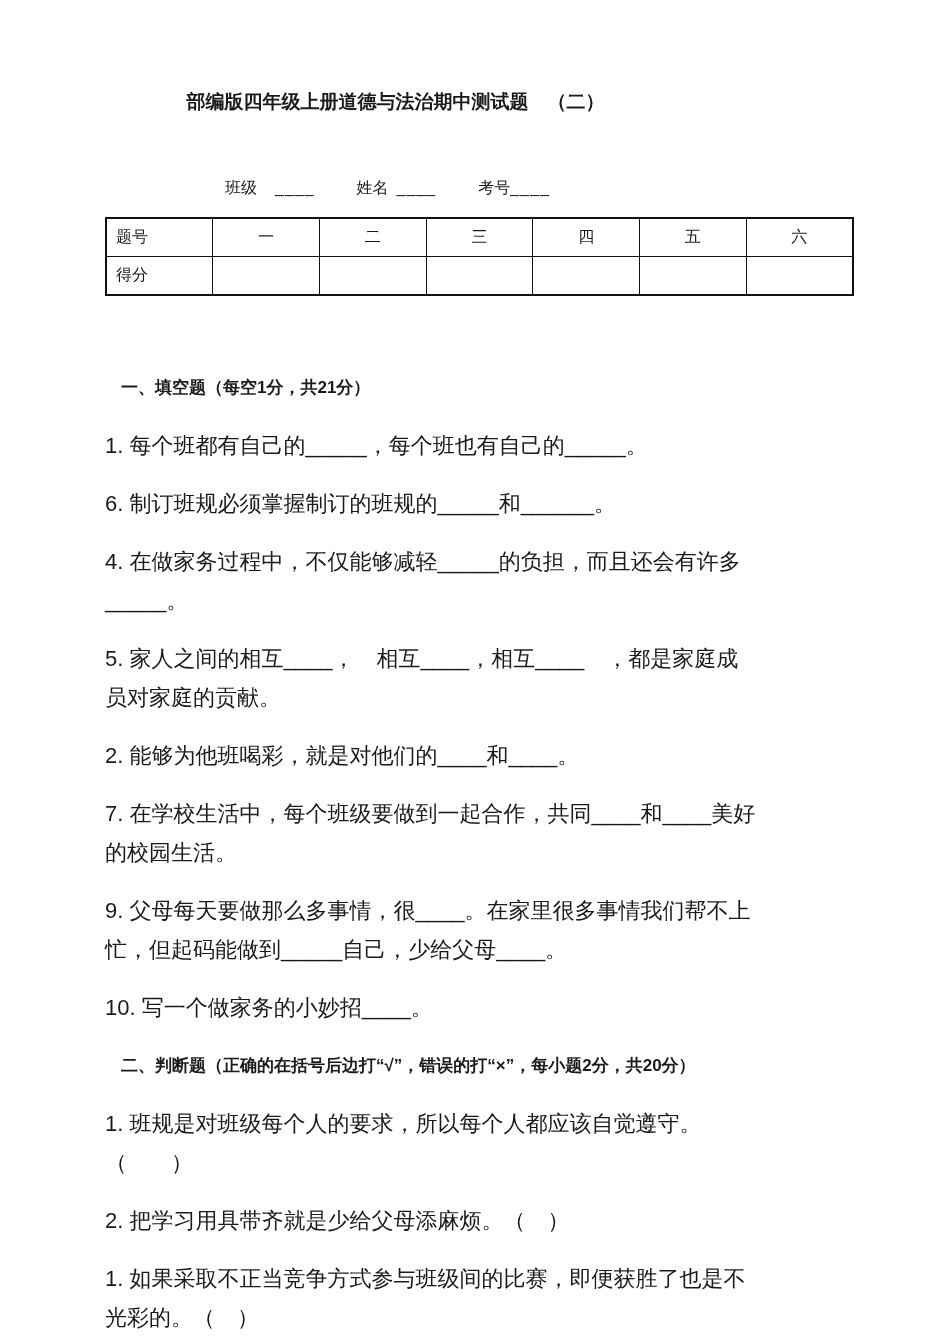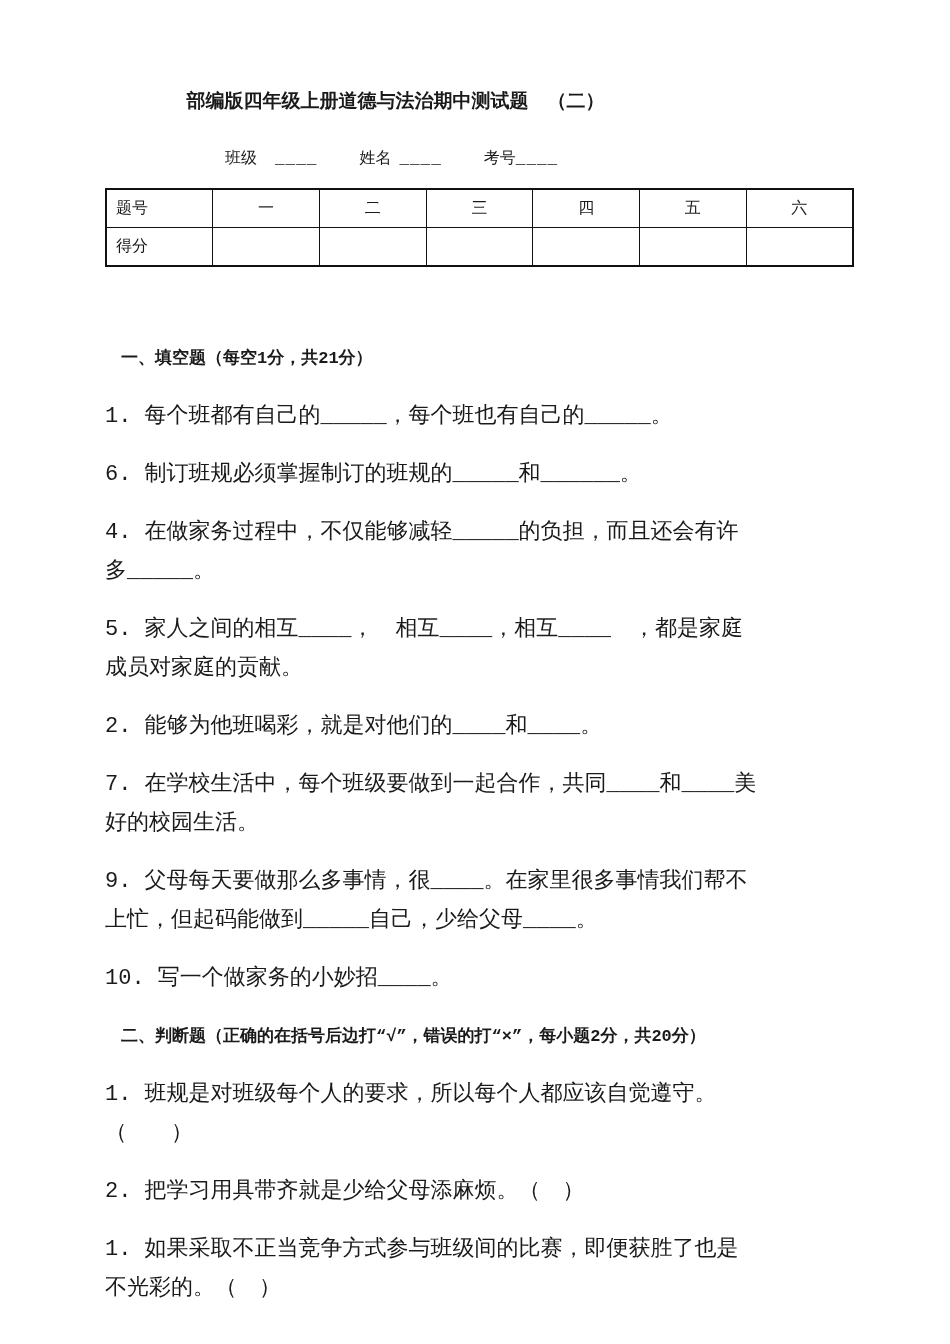--- a/index.html
+++ b/index.html
@@ -8,42 +8,42 @@
     background: #ffffff;
   }
   .page {
     position: relative;
     width: 858px;
     height: 1344px;
     box-sizing: border-box;
     padding: 90px 100px 0 105px;
     background: #ffffff;
     color: #1a1a1a;
-    font-family: Liberation Mono, monospace;
+    font-family: Liberation Sans, sans-serif;
     overflow: hidden;
   }
   .title {
     font-size: 19px;
     font-weight: bold;
     line-height: 24px;
     margin: 0 0 36px 0;
     text-align: center;
     padding-right: 72px;
     white-space: nowrap;
   }
   .info-line {
     font-size: 16px;
     line-height: 18px;
     margin: 0 0 0 120px;
     white-space: nowrap;
   }
   .info-label { display: inline-block; }
   .info-blank { display: inline-block; letter-spacing: 1px; }
   .gap-sm { margin-left: 18px; }
-  .gap-lg { margin-left: 42px; }
+  .gap-lg { margin-left: 42px; margin-top: 29px; }
   .gap-xs { margin-left: 8px; }
   .score-table {
     border-collapse: collapse;
     margin-top: 20px;
     width: 749px;
     table-layout: fixed;
     border: 2px solid #111;
   }
   .score-table td {
     border: 1px solid #111;

